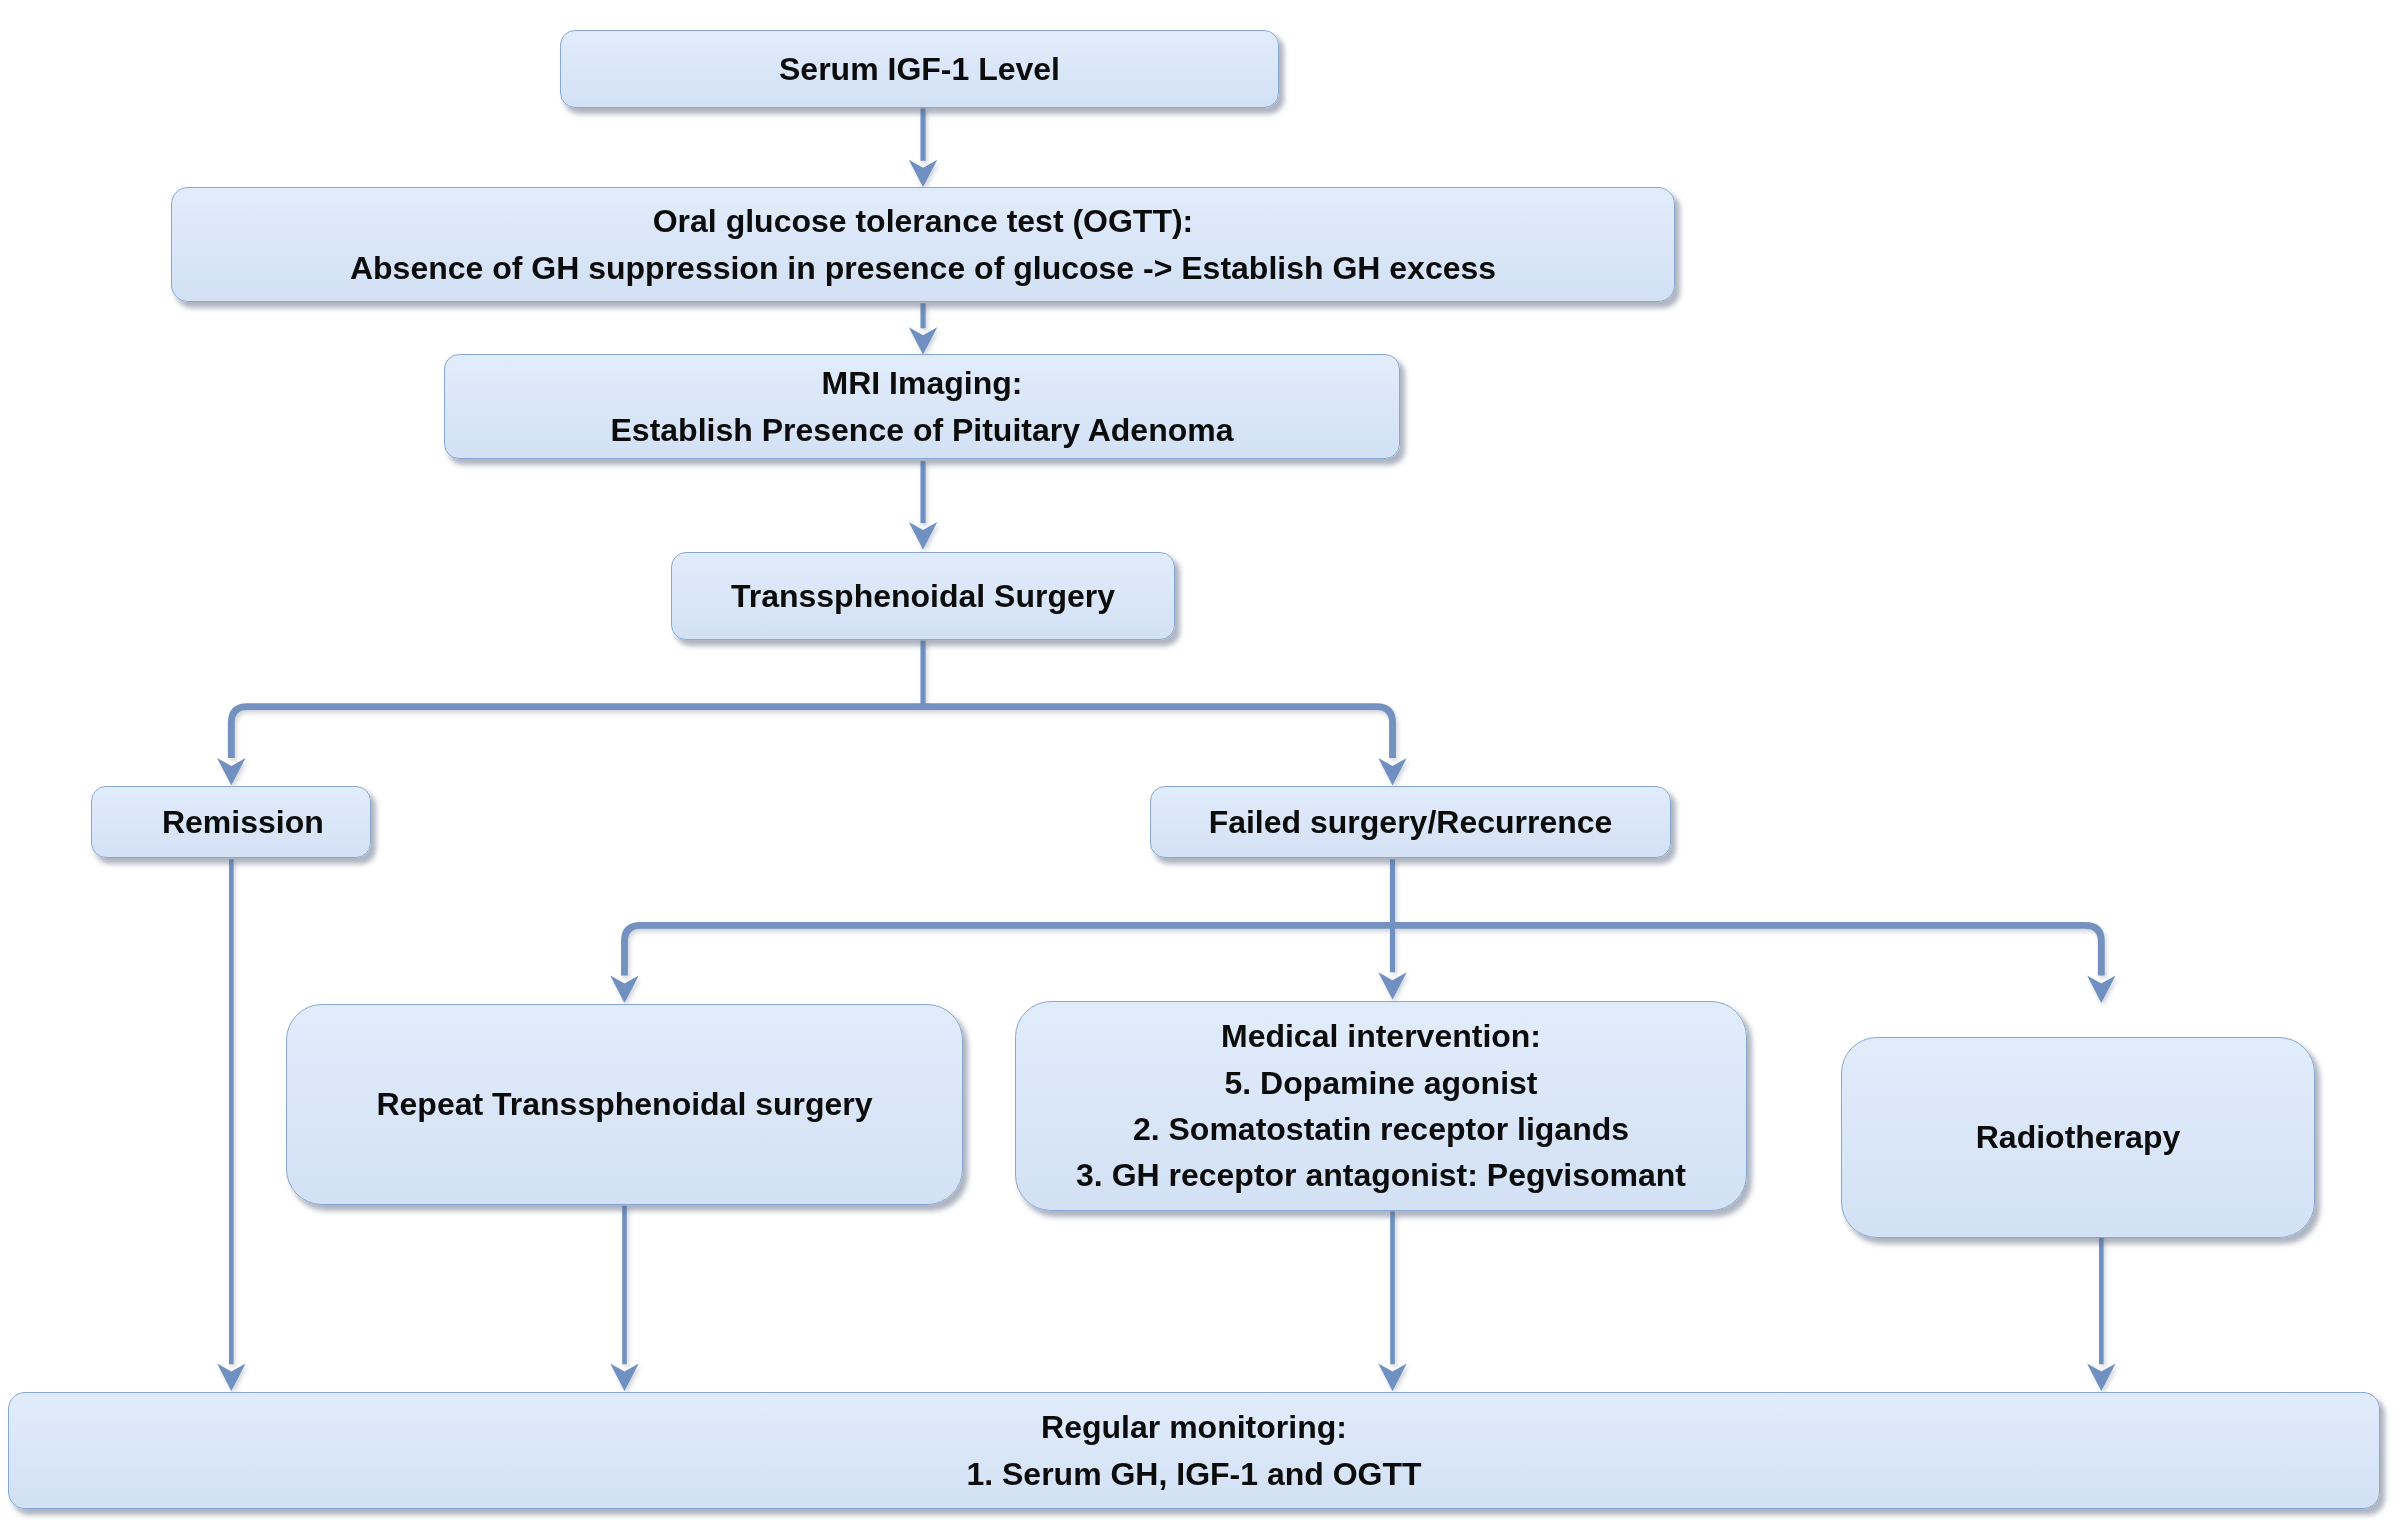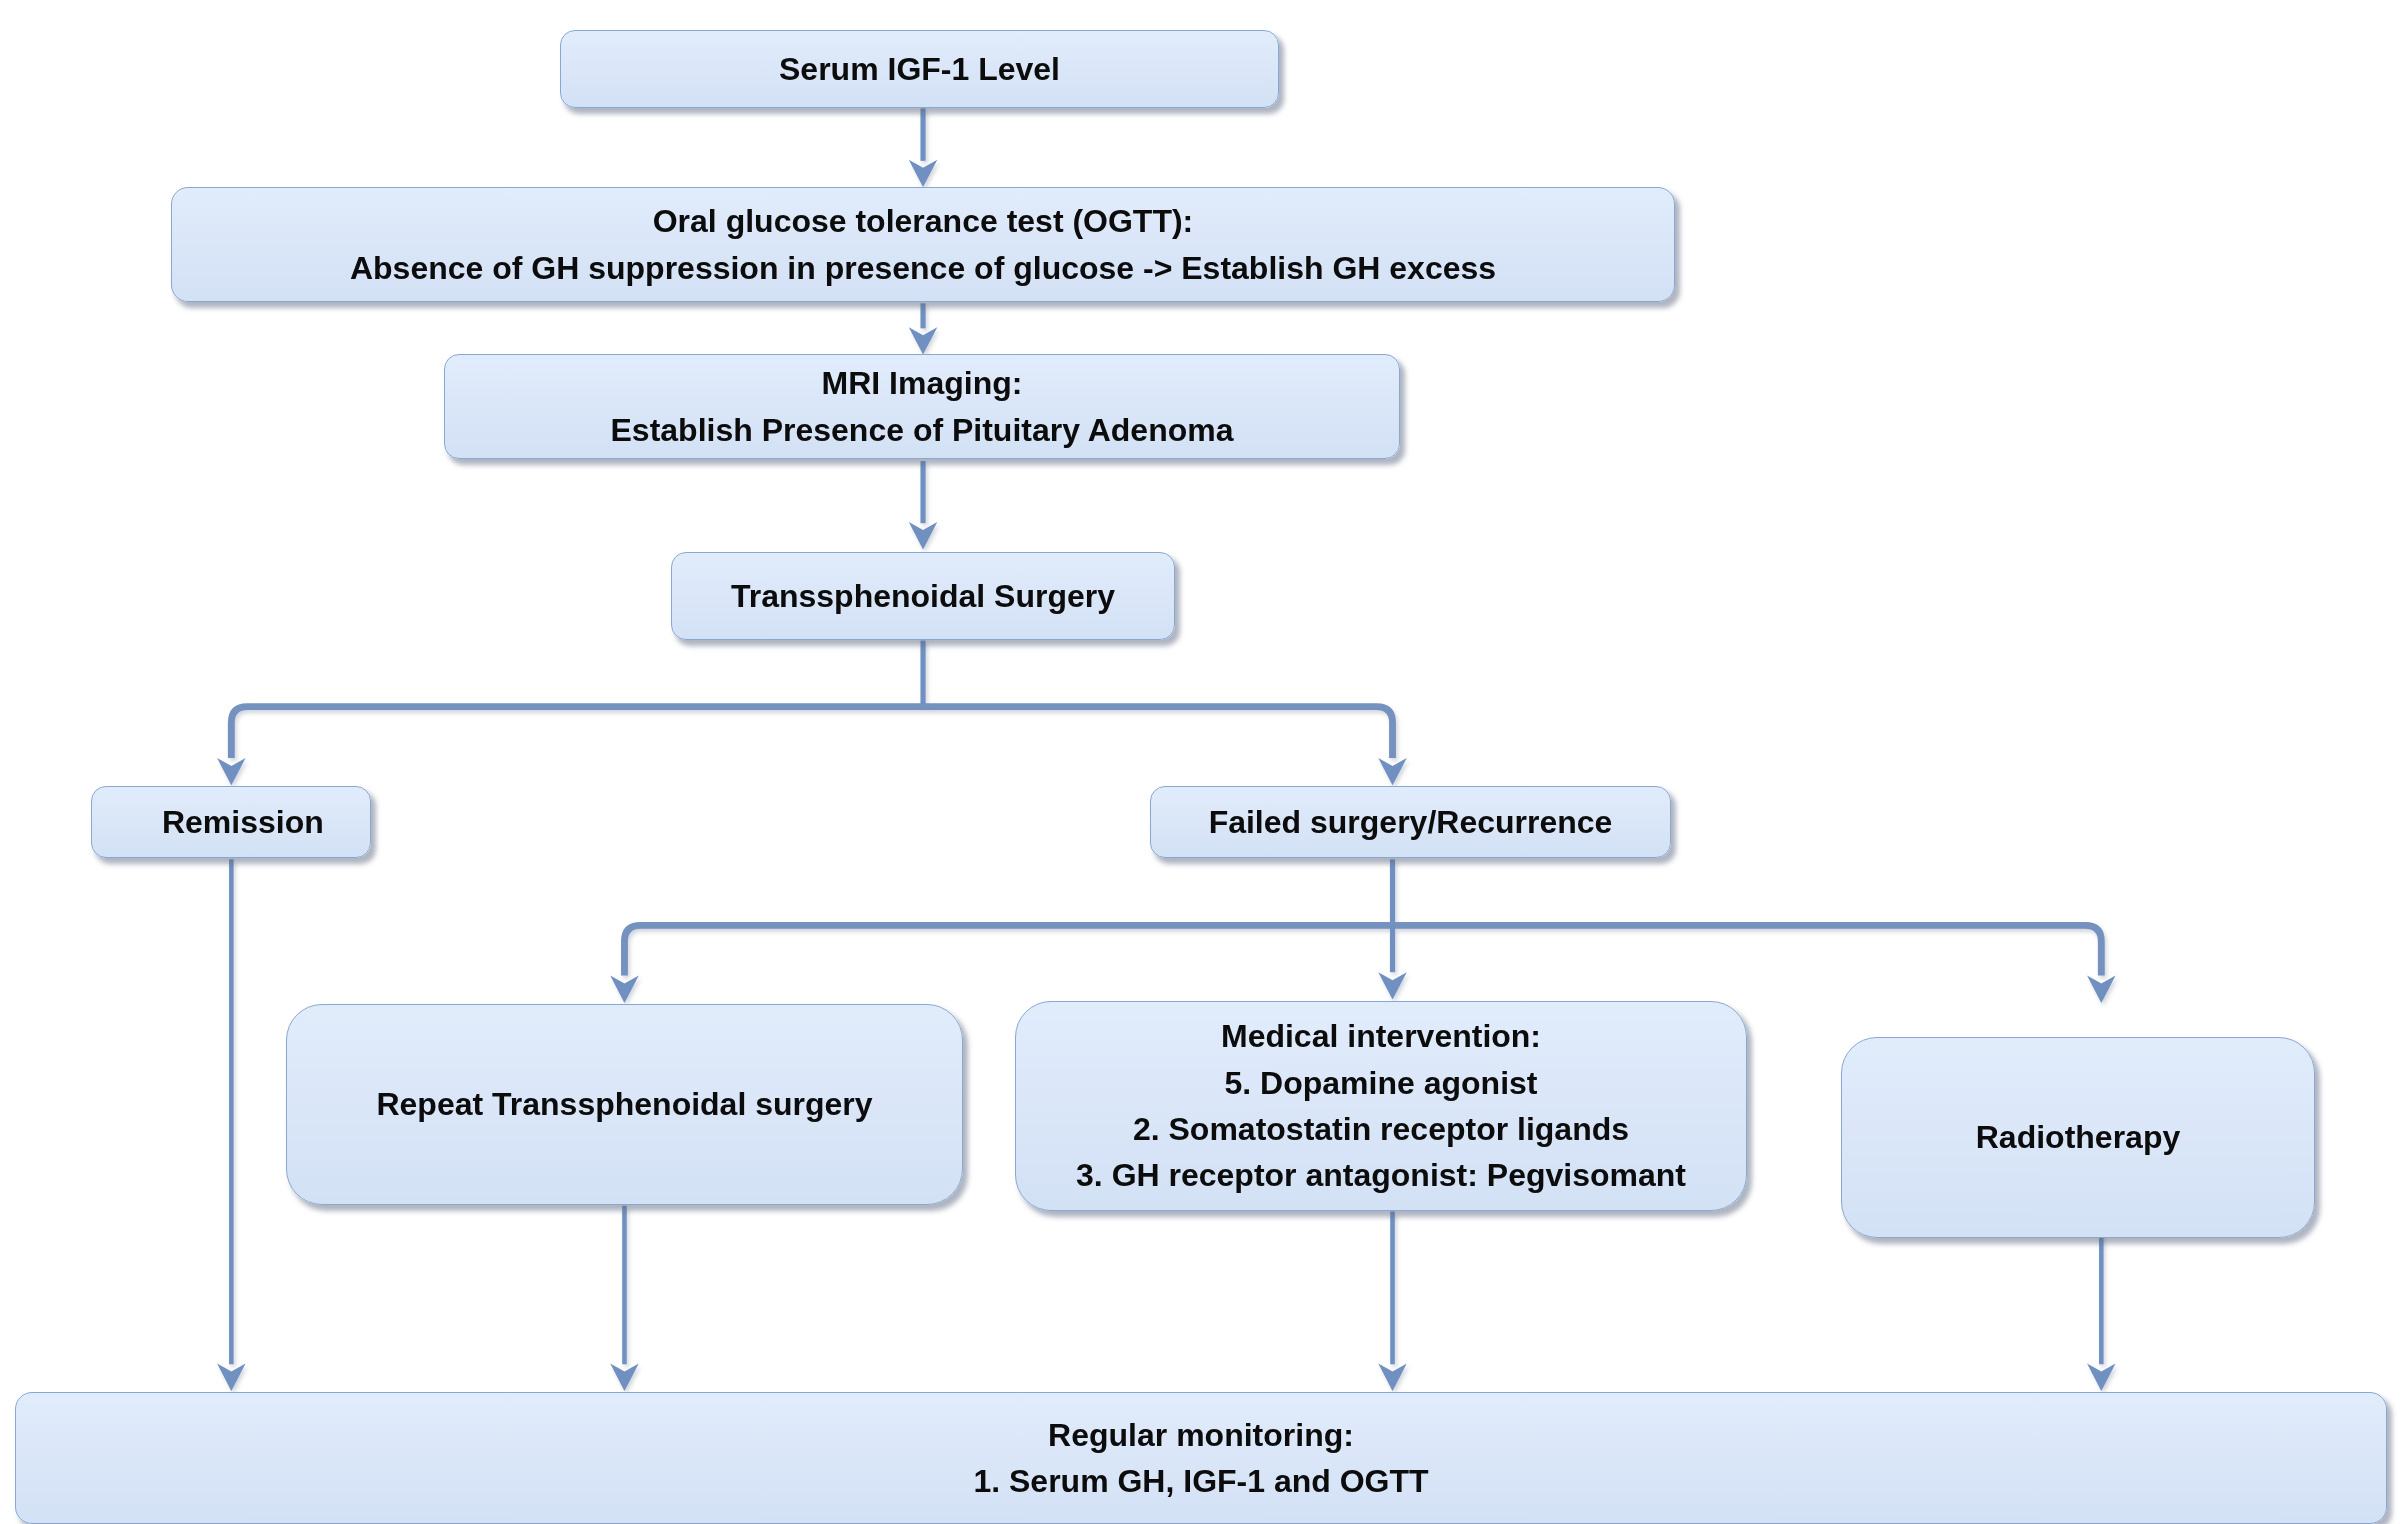--- a/index.html
+++ b/index.html
@@ -132,19 +132,19 @@
     <div class="line">Medical intervention:</div>
     <div class="line">5. Dopamine agonist</div>
     <div class="line">2. Somatostatin receptor ligands</div>
     <div class="line">3. GH receptor antagonist: Pegvisomant</div>
   </div>
 
   <div class="node big" style="left:1841px;top:1004px;width:474px;height:201px;margin-top:33px;">
     <div class="line">Radiotherapy</div>
   </div>
 
-  <div class="node wide" style="left:15px;top:1392px;width:2372px;height:132px;">
+  <div class="node wide" style="left:8px;top:1392px;width:2372px;height:117px;">
     <div class="line">Regular monitoring:</div>
     <div class="line">1. Serum GH, IGF-1 and OGTT</div>
   </div>
 
 </div>
 
 
 </body></html>

